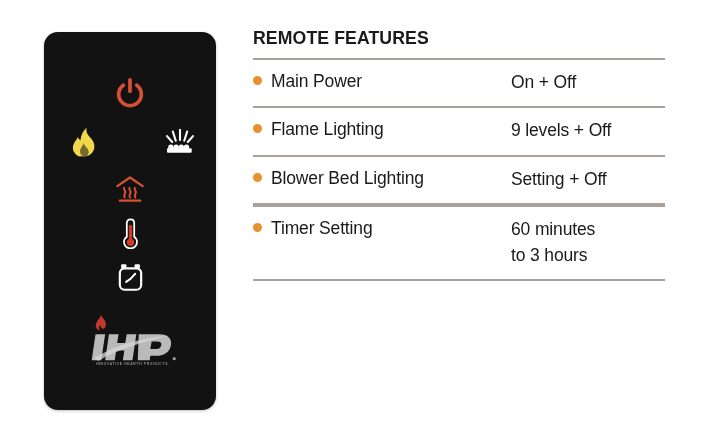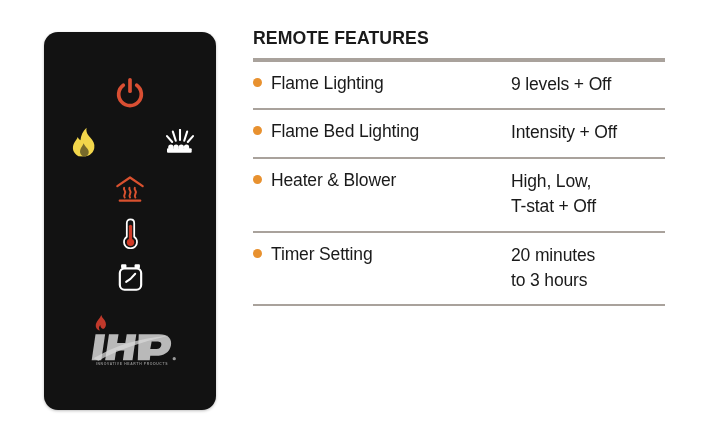--- a/index.html
+++ b/index.html
@@ -252,62 +252,61 @@
     </div>
     <div class="brand-tagline">INNOVATIVE HEARTH PRODUCTS</div>
   </div>
 
   <div class="features">
 
     <div class="features-title">REMOTE FEATURES</div>
 
     <div class="rule"></div>
 
+    <div class="feat-row">
+      <div class="feat-left">
+        <span class="bullet"></span>
+        <span class="feat-name">Main Power</span>
+      </div>
+      <div class="feat-value">
+        <span class="vline">On + Off</span>
+      </div>
+    </div>
     <div class="rule"></div>
 
     <div class="feat-row">
       <div class="feat-left">
         <span class="bullet"></span>
         <span class="feat-name">Flame Lighting</span>
       </div>
       <div class="feat-value">
         <span class="vline">9 levels + Off</span>
       </div>
     </div>
     <div class="rule"></div>
 
     <div class="feat-row">
       <div class="feat-left">
         <span class="bullet"></span>
-        <span class="feat-name">Flame Bed Lighting</span>
+        <span class="feat-name">Blower Bed Lighting</span>
       </div>
       <div class="feat-value">
-        <span class="vline">Intensity + Off</span>
-      </div>
-    </div>
-    <div class="rule"></div>
-
-    <div class="feat-row">
-      <div class="feat-left">
-        <span class="bullet"></span>
-        <span class="feat-name">Heater &amp; Blower</span>
-      </div>
-      <div class="feat-value">
-        <span class="vline">High, Low,</span>
-        <span class="vline">T-stat + Off</span>
-      </div>
-    </div>
+        <span class="vline">Setting + Off</span>
+      </div>
+    </div>
+    <div class="rule"></div>
+
     <div class="rule"></div>
 
     <div class="feat-row">
       <div class="feat-left">
         <span class="bullet"></span>
         <span class="feat-name">Timer Setting</span>
       </div>
       <div class="feat-value">
-        <span class="vline">20 minutes</span>
+        <span class="vline">60 minutes</span>
         <span class="vline">to 3 hours</span>
       </div>
     </div>
     <div class="rule"></div>
 
   </div>
 </div>
 
 </body></html>

